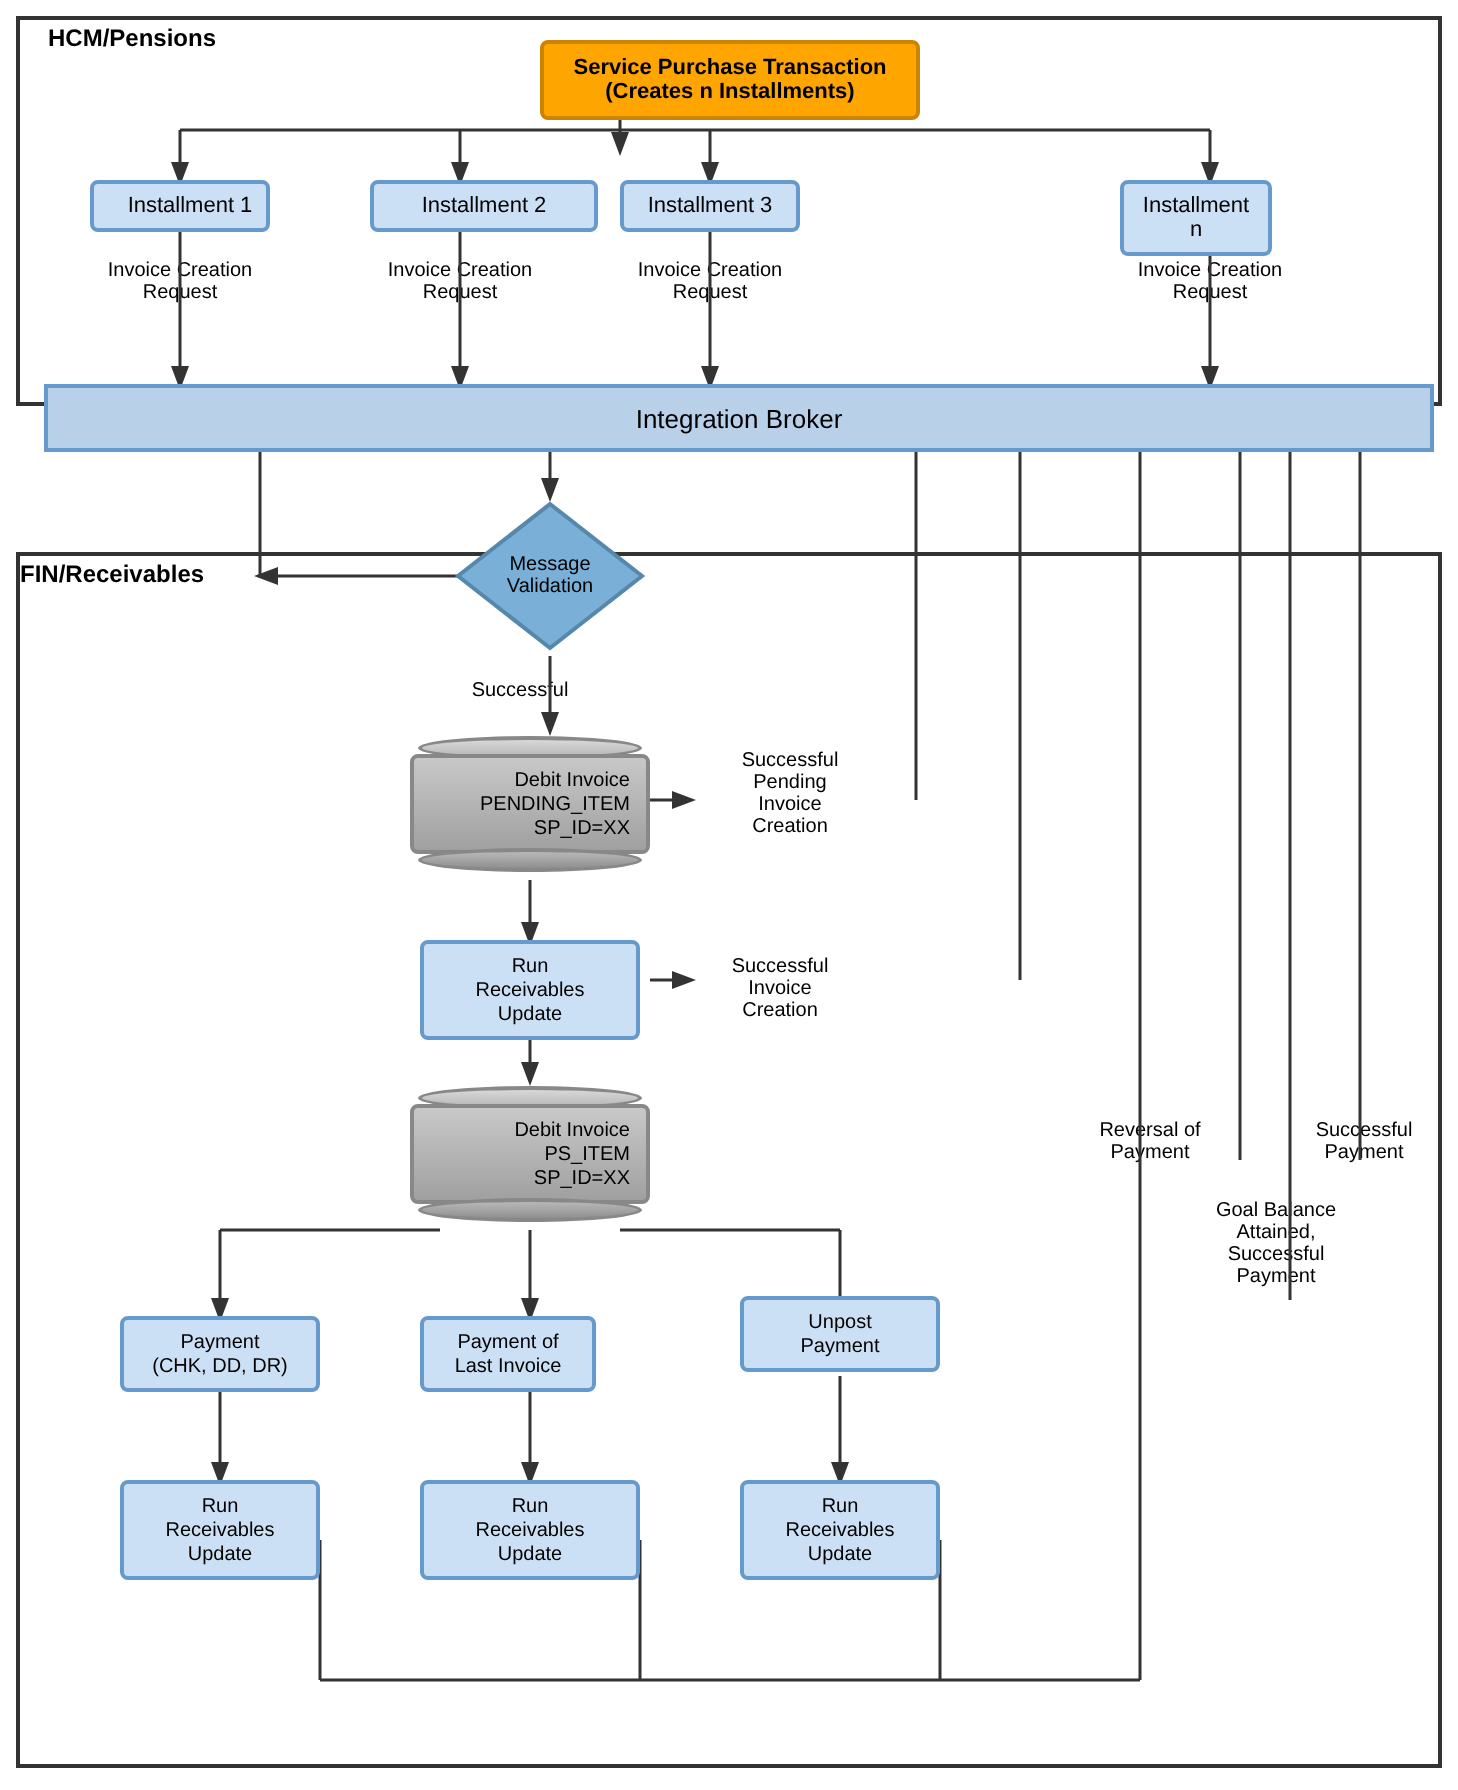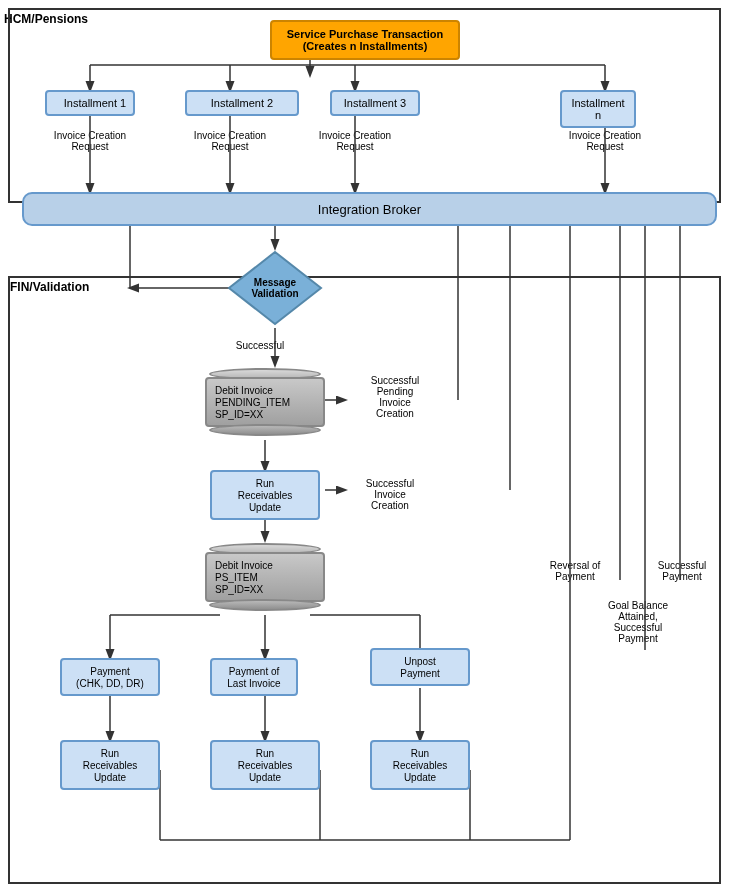--- a/index.html
+++ b/index.html
@@ -47,38 +47,37 @@
       border: 2px solid #6699cc;
       text-align: center;
       padding: 8px;
       position: absolute;
       font-size: 13px;
     }
     .box-diamond {
       position: absolute;
       width: 90px;
       height: 60px;
-      font-weight: bold;
     }
     .diamond-text {
       position: absolute;
       width: 90px;
       height: 70px;
       display: flex;
       align-items: center;
       justify-content: center;
       text-align: center;
       font-size: 10px;
       z-index: 2;
       top: 0;
       left: 0;
     }
     .box-cylinder {
       position: absolute;
-      text-align: left;
+      text-align: right;
     }
     .cylinder-body {
       background: #aaa;
       border: 2px solid #888;
       border-radius: 4px;
       padding: 5px 8px;
       position: relative;
       background: linear-gradient(to bottom, #c8c8c8, #a0a0a0);
     }
     .cylinder-top {
@@ -118,51 +117,51 @@
       font-size: 10px;
       position: absolute;
       text-align: center;
     }
   </style>
 </head>
 <body>
 
 <div class="diagram-container">
 
-  <div class="section-label" style="top:12px; left:4px;">HCM/Pensions</div>
-  <div class="section-label" style="top:280px; left:10px;">FIN/Validation</div>
+  <div class="section-label" style="top:12px; left:24px;">HCM/Pensions</div>
+  <div class="section-label" style="top:280px; left:10px;">FIN/Receivables</div>
 
   <div style="position:absolute; top:8px; left:8px; width:713px; height:195px; border:2px solid #333; z-index:0;"></div>
 
   <div style="position:absolute; top:276px; left:8px; width:713px; height:608px; border:2px solid #333; z-index:0;"></div>
 
   <div class="box-orange" style="top:20px; left:270px; width:190px;">
     <span style="font-size:11px; font-weight:bold; white-space:pre-line;">Service Purchase Transaction
 (Creates n Installments)</span>
   </div>
 
   <div class="box-blue-light" style="top:90px; left:45px; width:90px;padding-left:16px;">
     <span>Installment 1</span>
   </div>
   <div class="box-blue-light" style="top:90px; left:185px; width:114px;">
     <span>Installment 2</span>
   </div>
-  <div class="box-blue-light" style="top:90px; left:310px; width:90px;margin-left:20px;">
+  <div class="box-blue-light" style="top:90px; left:310px; width:90px;">
     <span>Installment 3</span>
   </div>
   <div class="box-blue-light" style="top:90px; left:560px; width:76px;">
     <span>Installment n</span>
   </div>
 
   <div class="label-text" style="top:130px; left:45px; width:90px;">Invoice Creation<br>Request</div>
   <div class="label-text" style="top:130px; left:185px; width:90px;">Invoice Creation<br>Request</div>
   <div class="label-text" style="top:130px; left:310px; width:90px;">Invoice Creation<br>Request</div>
   <div class="label-text" style="top:130px; left:560px; width:90px;">Invoice Creation<br>Request</div>
 
-  <div class="box-integration" style="top:192px; left:22px; width:695px; height:34px;border-radius:10px;">
+  <div class="box-integration" style="top:192px; left:22px; width:695px; height:34px;">
     <span>Integration Broker</span>
   </div>
 
   <div class="box-diamond" style="top:248px; left:225px; width:100px; height:80px;">
     <svg width="100" height="80" style="position:absolute;top:0;left:0;">
       <polygon points="50,4 96,40 50,76 4,40" fill="#7ab0d8" stroke="#5588aa" stroke-width="2"></polygon>
     </svg>
     <div class="diamond-text" style="width:100px;height:80px;display:flex;align-items:center;justify-content:center;position:absolute;top:0;left:0;font-size:10px;text-align:center;">Message<br>Validation</div>
   </div>
 

